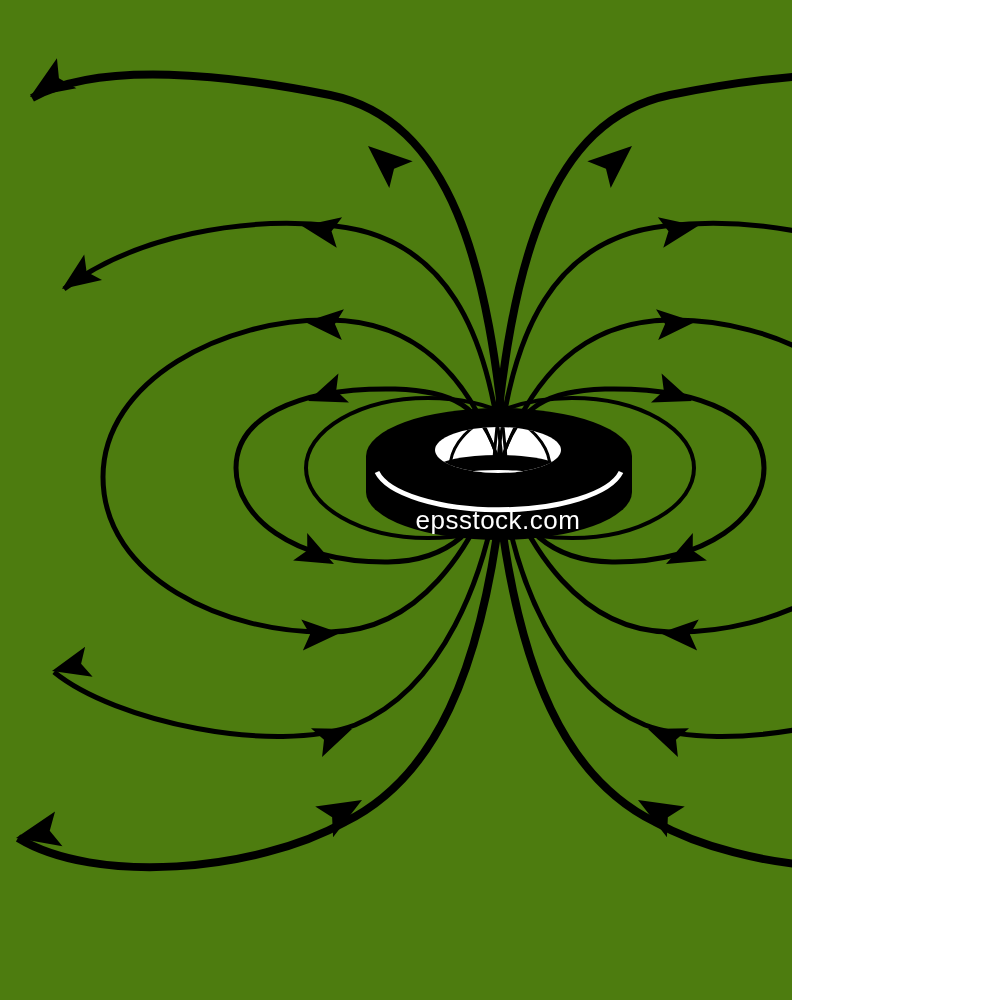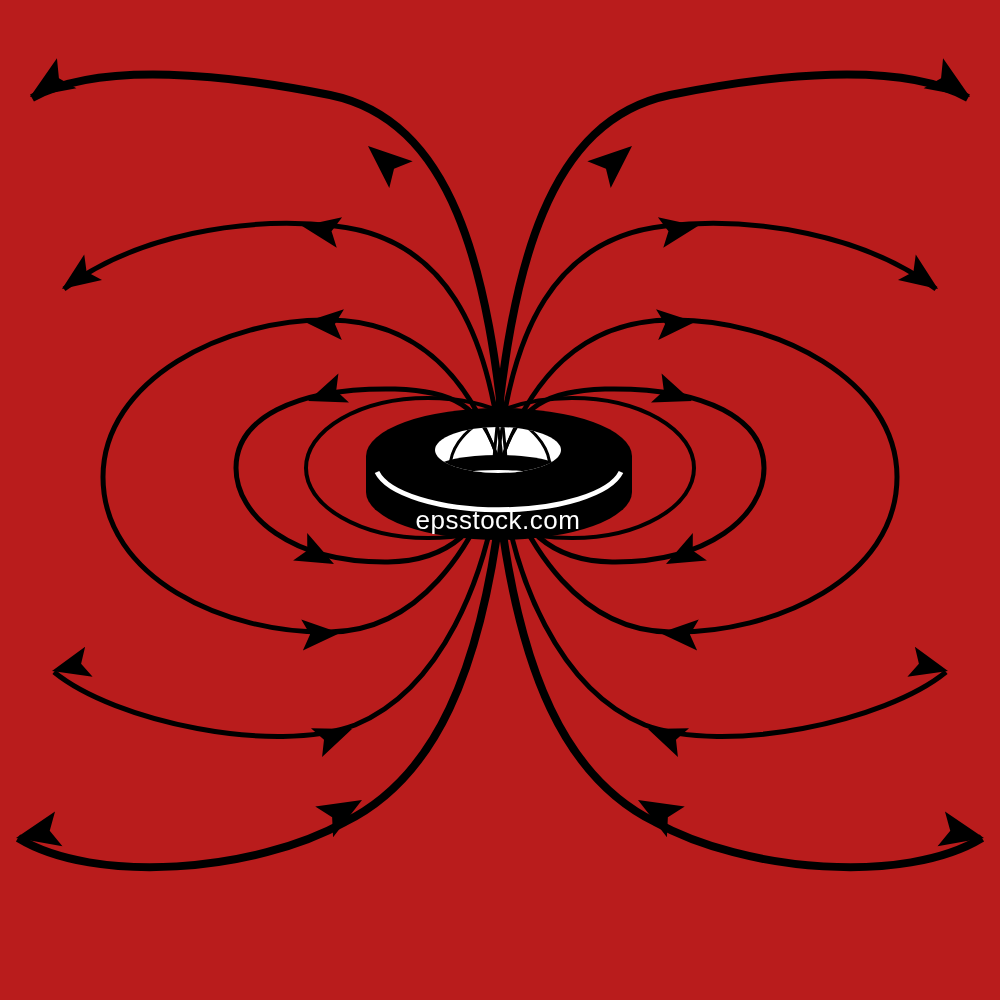--- a/index.html
+++ b/index.html
@@ -1,19 +1,19 @@
 <!DOCTYPE html>
 <html><head>
 <meta charset="utf-8">
 <style>
   html, body { margin: 0; padding: 0; background: #ffffff; }
   .stage {
     position: relative;
-    width: 1000px; height: 1000px;
-    background: #b91c1c;
+    width: 792px; height: 1000px;
+    background: #4d7c0f;
     overflow: hidden;
     font-family: "Liberation Sans", sans-serif;
   }
   svg { display: block; }
   .watermark {
     font-family: "Liberation Sans", sans-serif;
     font-size: 26px;
     letter-spacing: 0.5px;
     font-weight: 400;
   }

